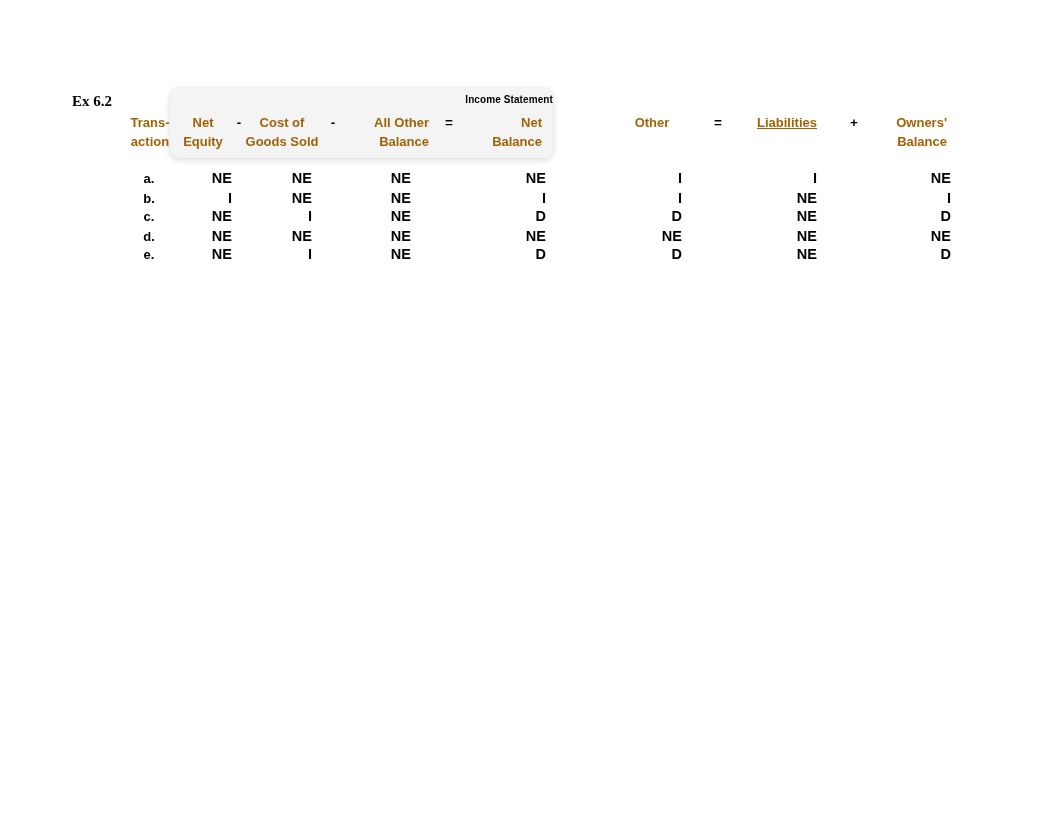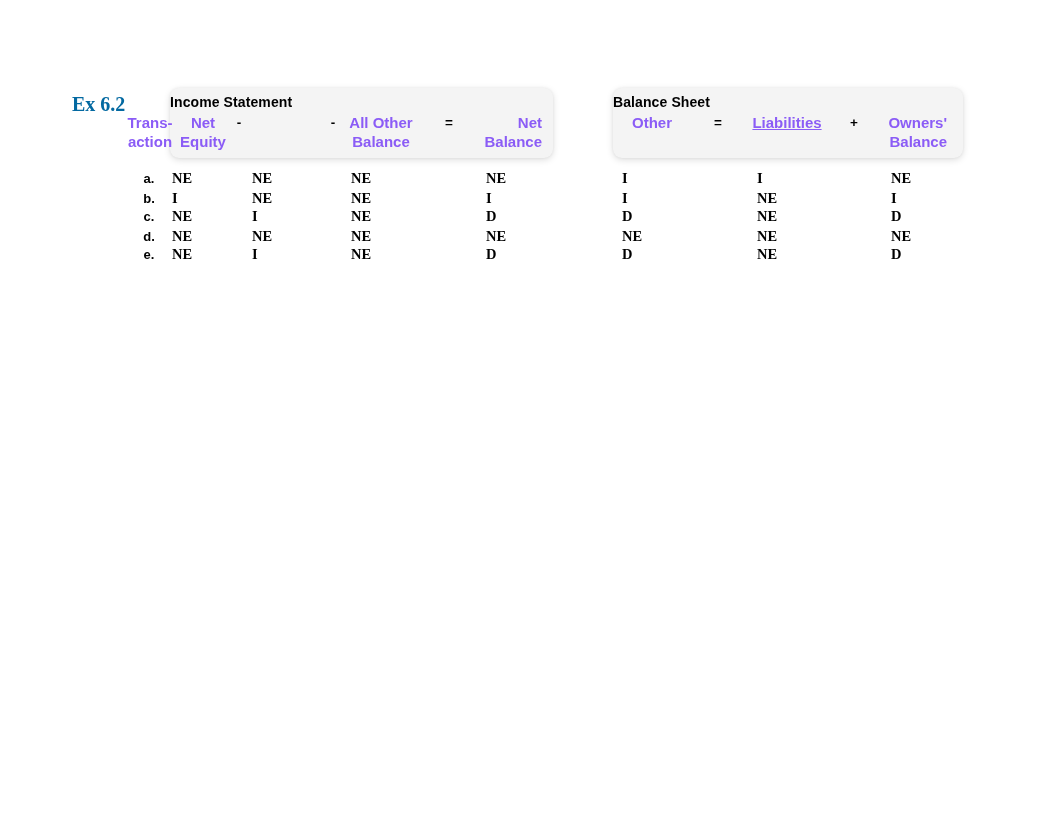--- a/index.html
+++ b/index.html
@@ -23,60 +23,60 @@
     background: #ffffff;
   }
 
   
   .ex-label {
     position: absolute;
     left: 72px;
     top: 93px;
     font-family: "Liberation Serif", serif;
     font-weight: bold;
-    font-size: 20px;
-    color: #0369a1;
+    font-size: 15px;
+    color: #000000;
     white-space: nowrap;
   }
 
   
   .header-block {
     position: absolute;
     top: 88px;
     height: 70px;
     background: #f4f4f4;
     border-radius: 9px;
     box-shadow: 0 2px 7px rgba(0,0,0,0.13), 0 0 3px rgba(0,0,0,0.06);
   }
   .header-block.income { left: 170px; width: 383px; }
   .header-block.balance { left: 613px; width: 350px; }
 
   .block-title {
     position: absolute;
     top: 7px;
     left: 0;
     width: 100%;
-    text-align: left;
-    font-family: "Liberation Sans", sans-serif;
-    font-weight: bold;
-    font-size: 14px;
+    text-align: right;
+    font-family: "Liberation Sans", sans-serif;
+    font-weight: bold;
+    font-size: 10px;
     color: #000000;
     letter-spacing: 0.1px;
   }
   .header-block.income .block-title { top: 6px; }
   .header-block.balance .block-title { top: 6px; }
 
   
   .col-head {
     position: absolute;
     font-family: "Liberation Sans", sans-serif;
     font-weight: bold;
-    font-size: 15px;
+    font-size: 13px;
     line-height: 18.5px;
-    color: #8b5cf6;
+    color: #a16207;
     z-index: 3;
   }
   .col-head .l1, .col-head .l2 { display: block; white-space: nowrap; }
 
   .ch-center { text-align: center; }
   .ch-right  { text-align: right; }
 
   
   .op {
     position: absolute;
@@ -94,25 +94,25 @@
     position: absolute;
     font-family: "Liberation Sans", sans-serif;
     font-weight: bold;
     font-size: 13px;
     color: #000000;
     text-align: center;
     width: 32px;
   }
   .cell {
     position: absolute;
-    font-family: Liberation Serif, serif;
+    font-family: Liberation Sans, sans-serif;
     font-weight: bold;
     font-size: 14.5px;
     color: #000000;
-    text-align: left;
+    text-align: right;
   }
 </style>
 </head>
 <body>
 
 <div class="sheet">
 
   <div class="ex-label">Ex 6.2</div>
 
   <div class="header-block income">
@@ -126,36 +126,37 @@
 
   <div class="op" style="left:226px; top:114px; width:26px;">-</div>
 
   <div class="col-head ch-center" style="left:170px; top:114px; width:66px;">
     <span class="l1">Net</span>
     <span class="l2">Equity</span>
   </div>
 
   <div class="op" style="left:320px; top:114px; width:26px;">-</div>
 
+  <div class="col-head ch-center" style="left:233px; top:114px; width:98px;">
+    <span class="l1">Cost of</span>
+    <span class="l2">Goods Sold</span>
+  </div>
 
   <div class="op" style="left:436px; top:114px; width:26px;">=</div>
 
-  <div class="col-head ch-center" style="left:333px; top:114px; width:96px;">
+  <div class="col-head ch-center" style="left:333px; top:114px; width:96px;text-align:right;">
     <span class="l1">All Other</span>
     <span class="l2">Balance</span>
   </div>
 
   <div class="col-head ch-right" style="left:455px; top:114px; width:87px;">
     <span class="l1">Net</span>
     <span class="l2">Balance</span>
   </div>
 
-  <div class="header-block balance">
-    <div class="block-title">Balance Sheet</div>
-  </div>
 
   <div class="col-head ch-center" style="left:613px; top:114px; width:78px;">
     <span class="l1">Other</span>
   </div>
 
   <div class="op" style="left:705px; top:114px; width:26px;">=</div>
 
   <div class="col-head ch-center" style="left:731px; top:114px; width:112px;text-decoration:underline;">
     <span class="l1">Liabilities</span>
   </div>

